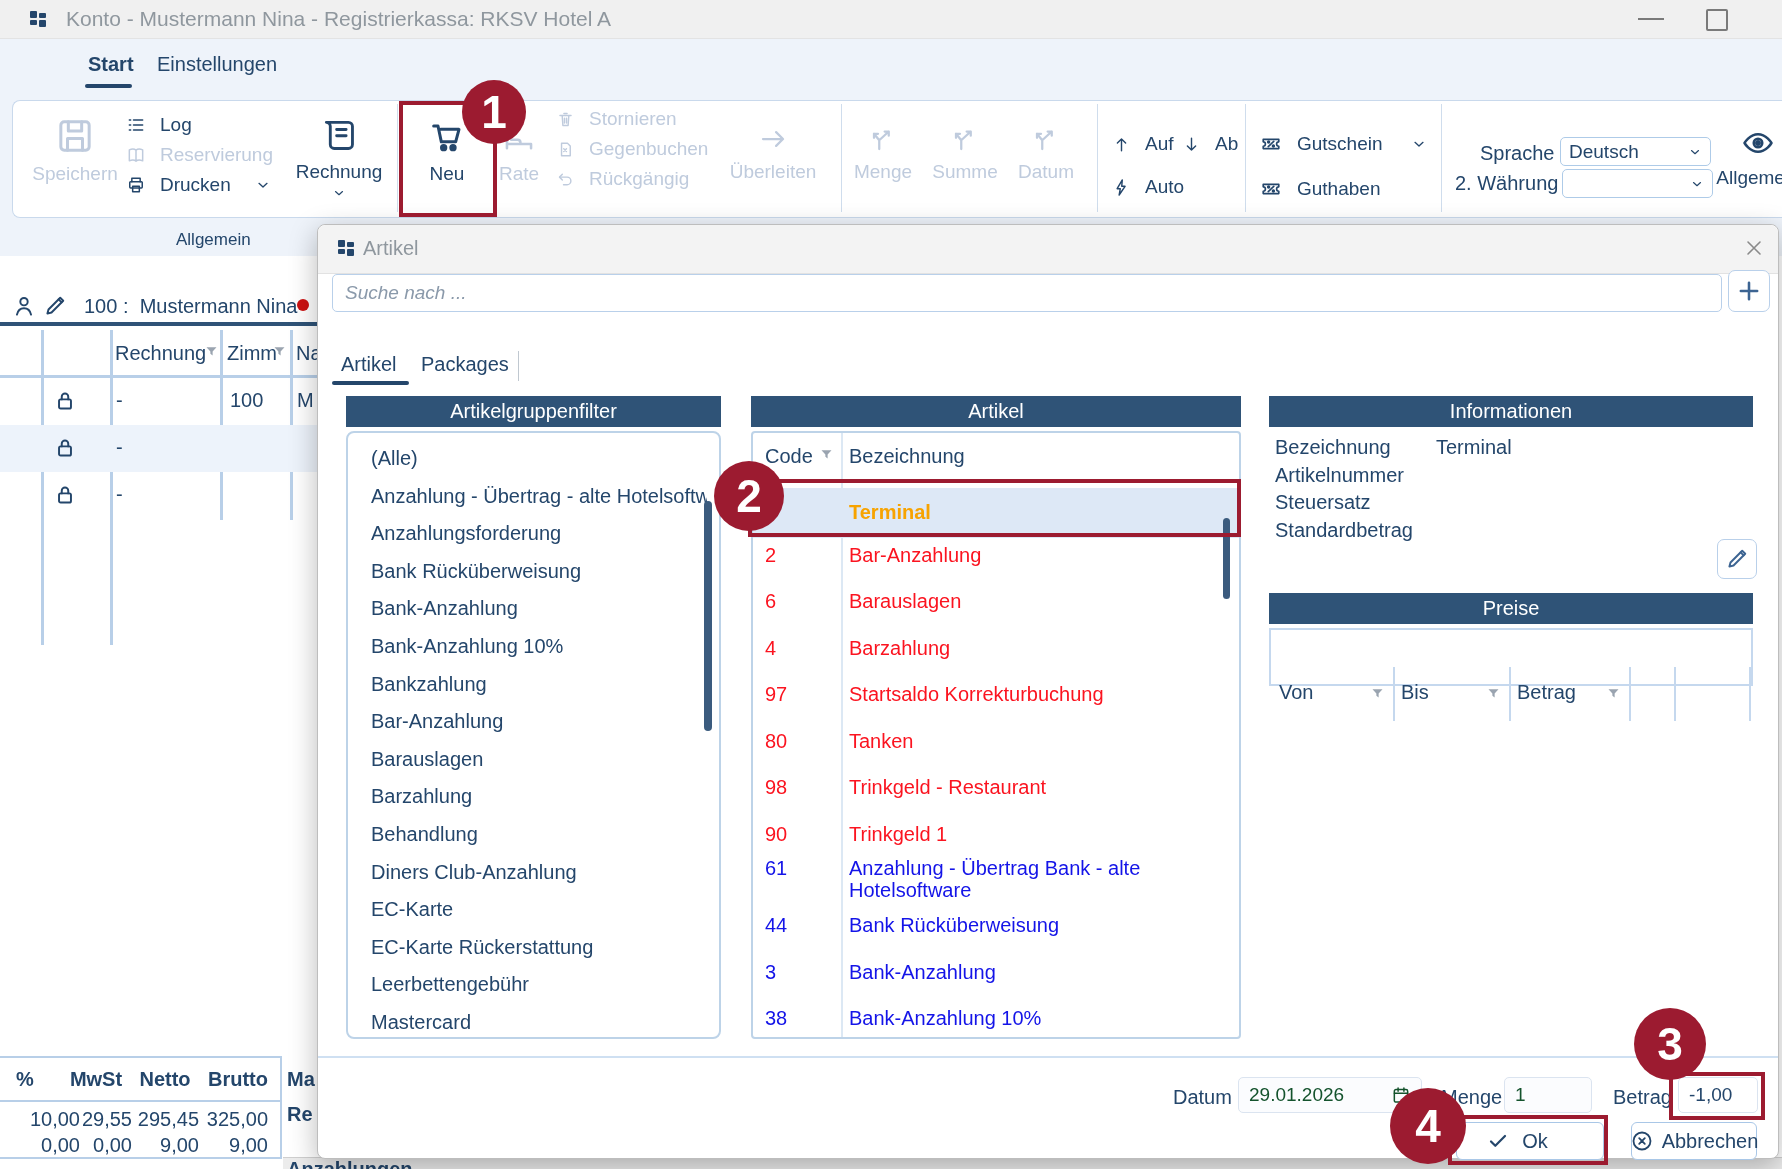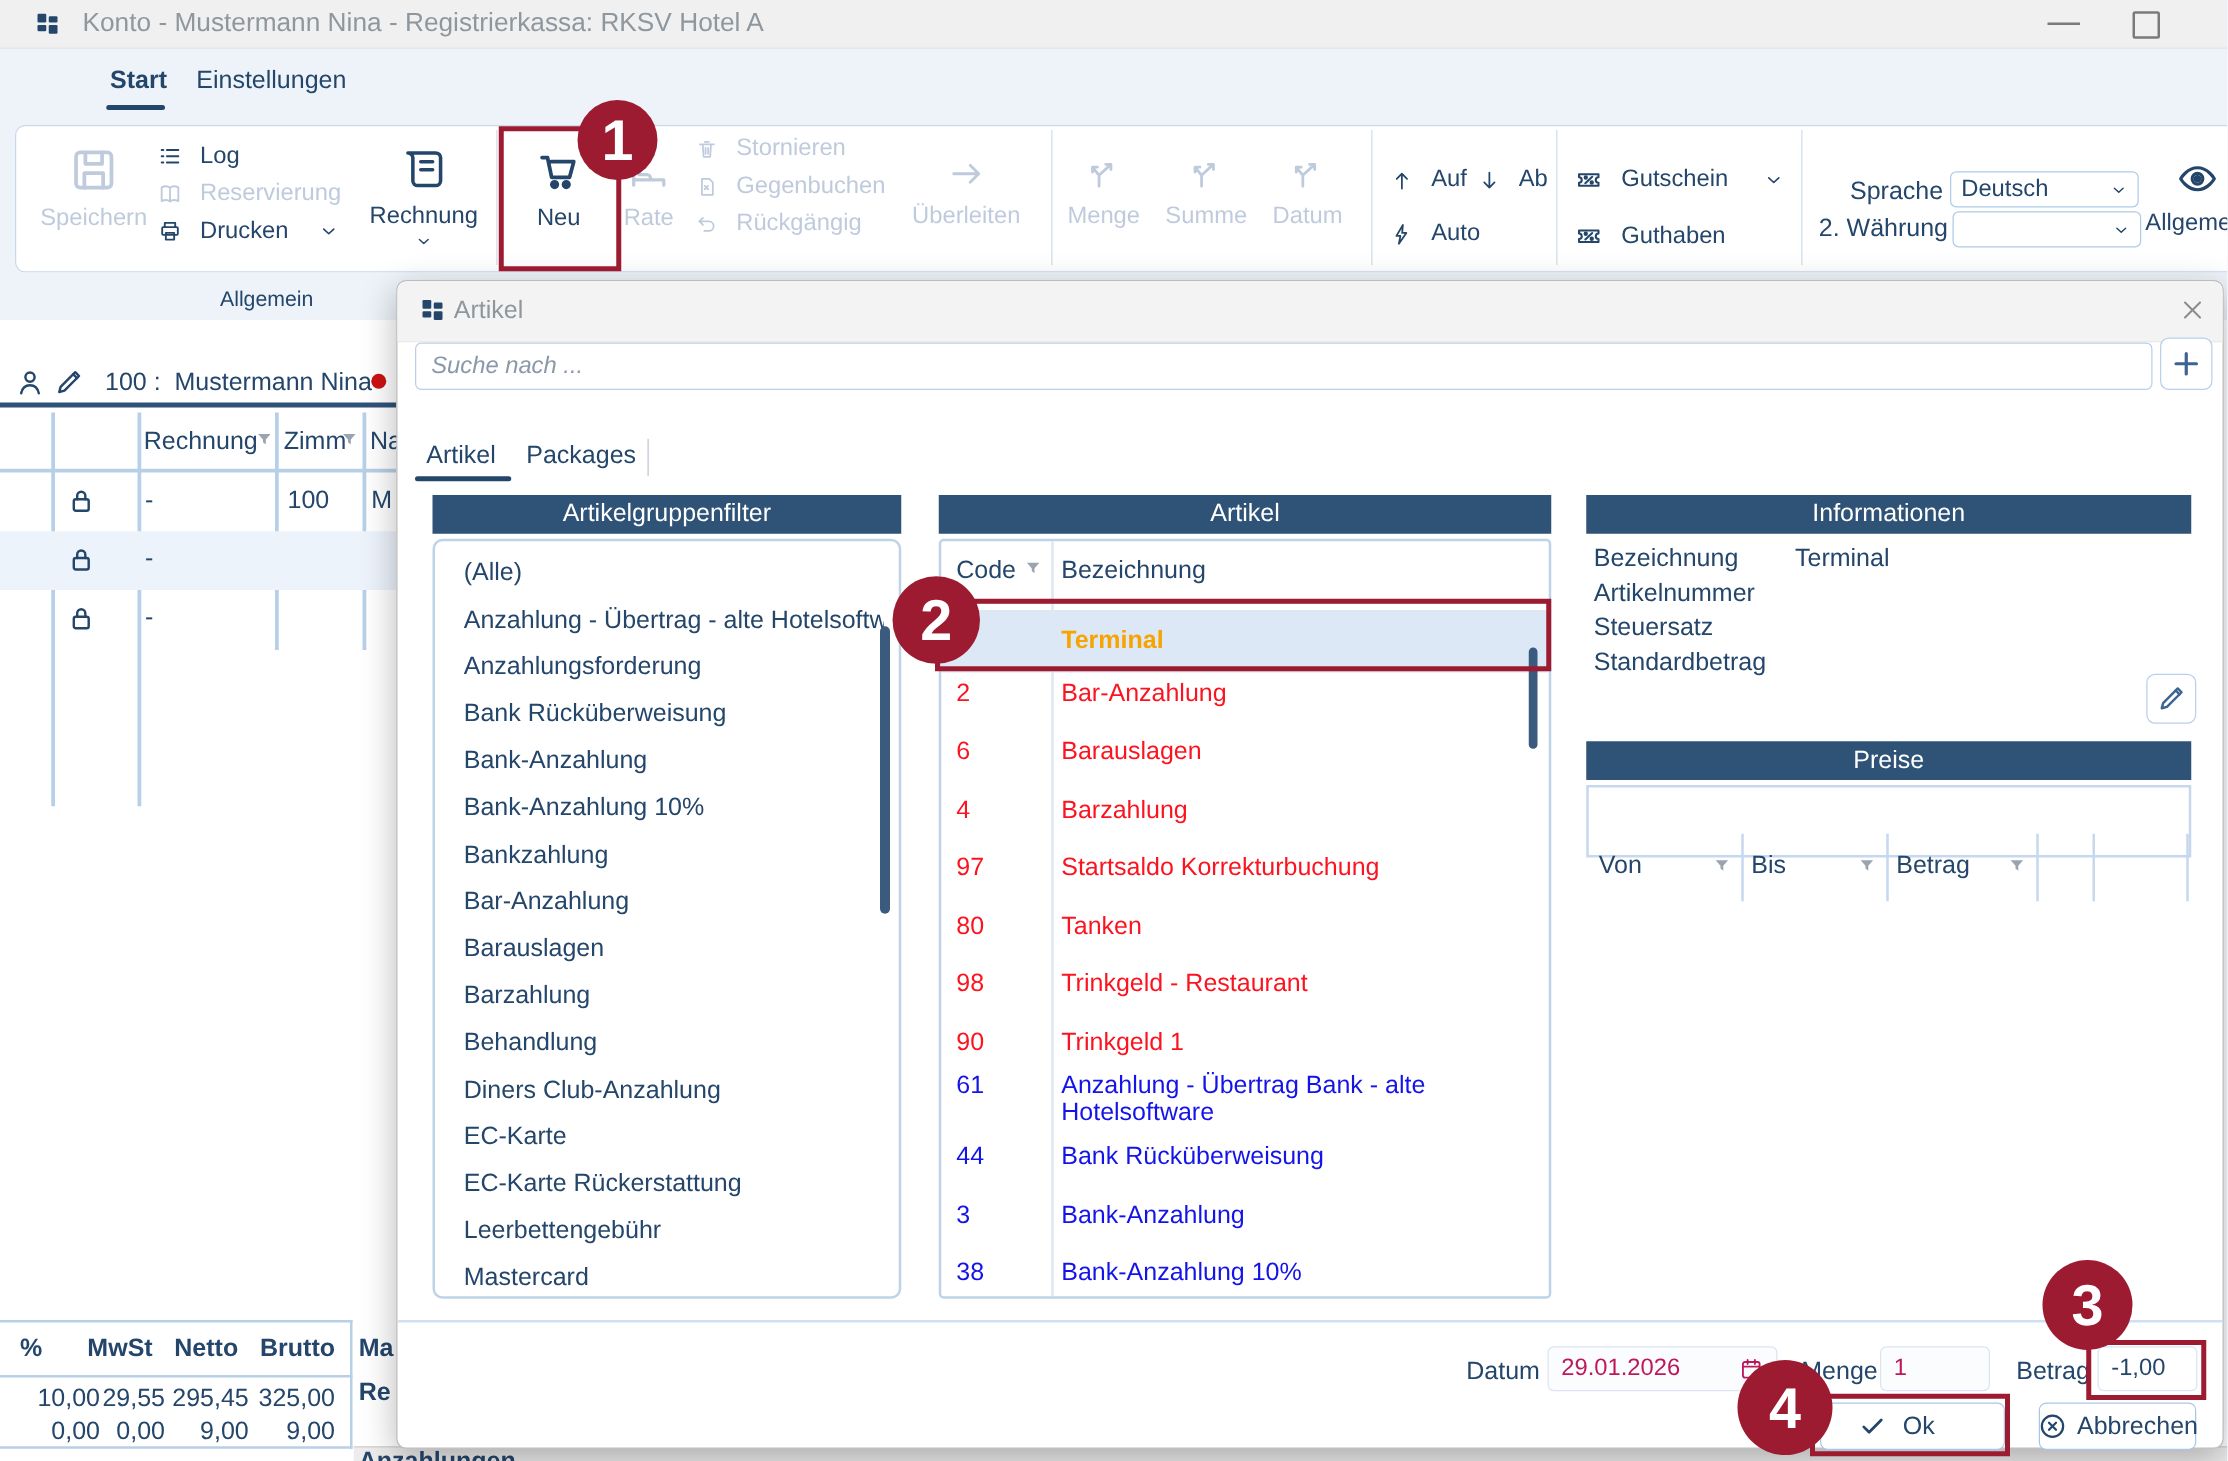--- a/index.html
+++ b/index.html
@@ -53,21 +53,21 @@
   .art-row .nm{position:absolute;left:96px;top:0;font-size:20px;line-height:22px;width:330px;}
   .c-red{color:#fb1420;}
   .c-blue{color:#1414e8;}
   .c-orange{color:#f7a300;font-weight:bold;}
   .thumb{position:absolute;width:8px;background:#3b5b7e;border-radius:4px;}
   .info-lbl{position:absolute;left:6px;font-size:20px;color:#24466b;}
   .info-val{position:absolute;left:167px;font-size:20px;color:#24466b;}
   .pcell{position:absolute;top:0;height:54px;border-right:2px solid #c5d8ee;font-size:20px;color:#24466b;margin-top:37px;}
   .pcell .t{position:absolute;left:8px;top:14px;}
   .pcell .f{position:absolute;right:8px;top:16px;}
-  .fld{position:absolute;height:34px;border:1.5px solid #dbe4f0;border-radius:5px;background:#fbfcfe;font-size:19px;display:flex;align-items:center;padding:0 10px;color:#be185d;}
+  .fld{position:absolute;height:34px;border:1.5px solid #dbe4f0;border-radius:5px;background:#fbfcfe;font-size:19px;display:flex;align-items:center;padding:0 10px;color:#14532d;}
   .fld.en{color:#24466b;background:#fff;}
   .flabel{position:absolute;font-size:20px;color:#24466b;}
   .btn{position:absolute;background:#fff;border:1.5px solid #a9c7e7;border-radius:6px;display:flex;align-items:center;justify-content:center;gap:12px;font-size:20px;color:#24466b;}
   
   .ann-box{position:absolute;border:4px solid #9c1b30;}
   .badge{position:absolute;background:#9c1b30;border-radius:50%;color:#fff;display:flex;align-items:center;justify-content:center;font-size:46px;font-weight:bold;}
 </style>
 </head>
 <body>
 

